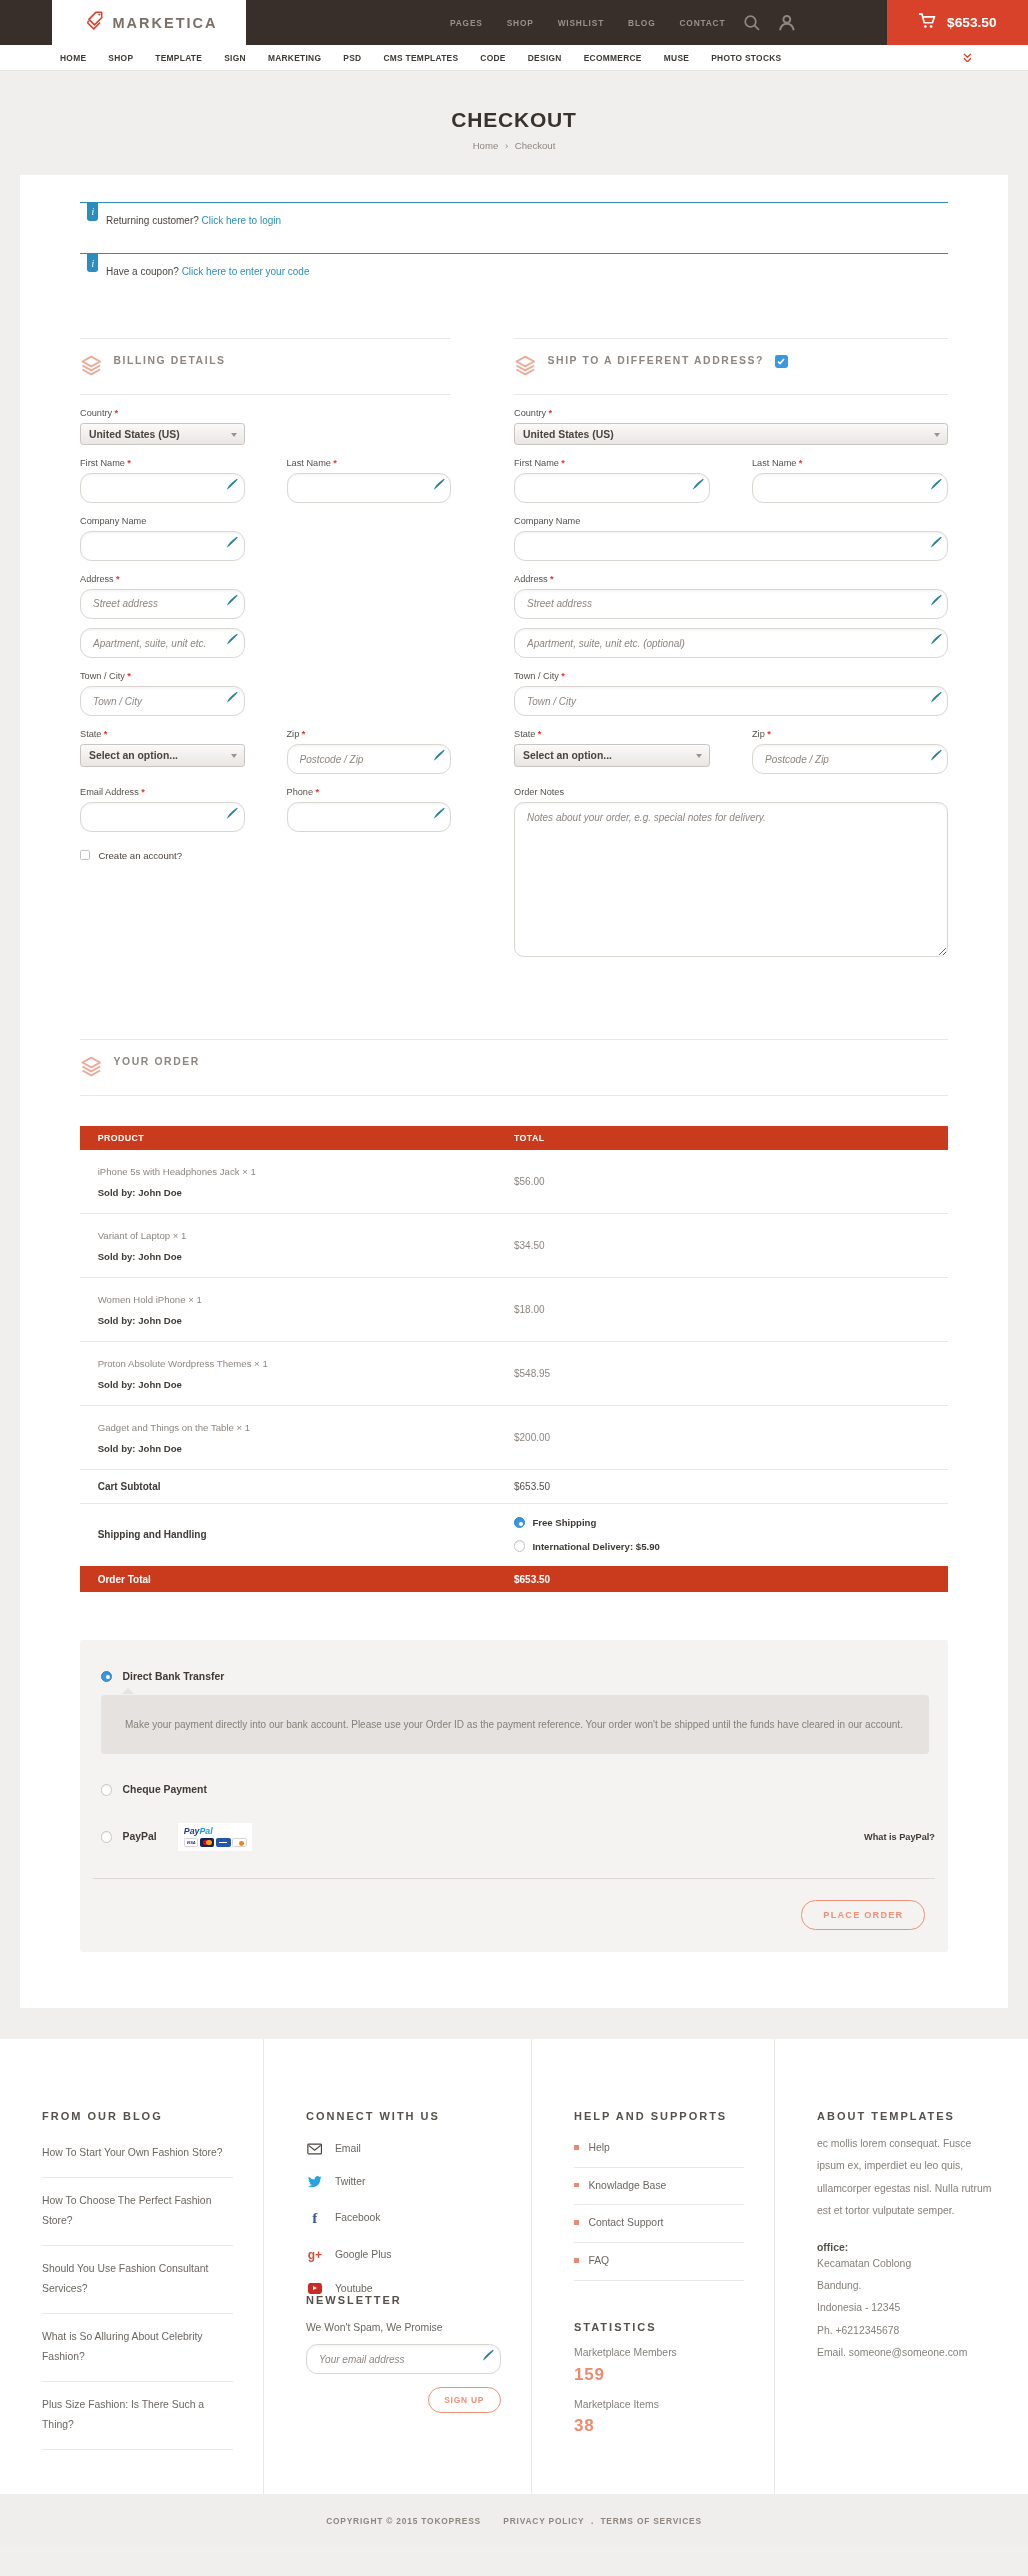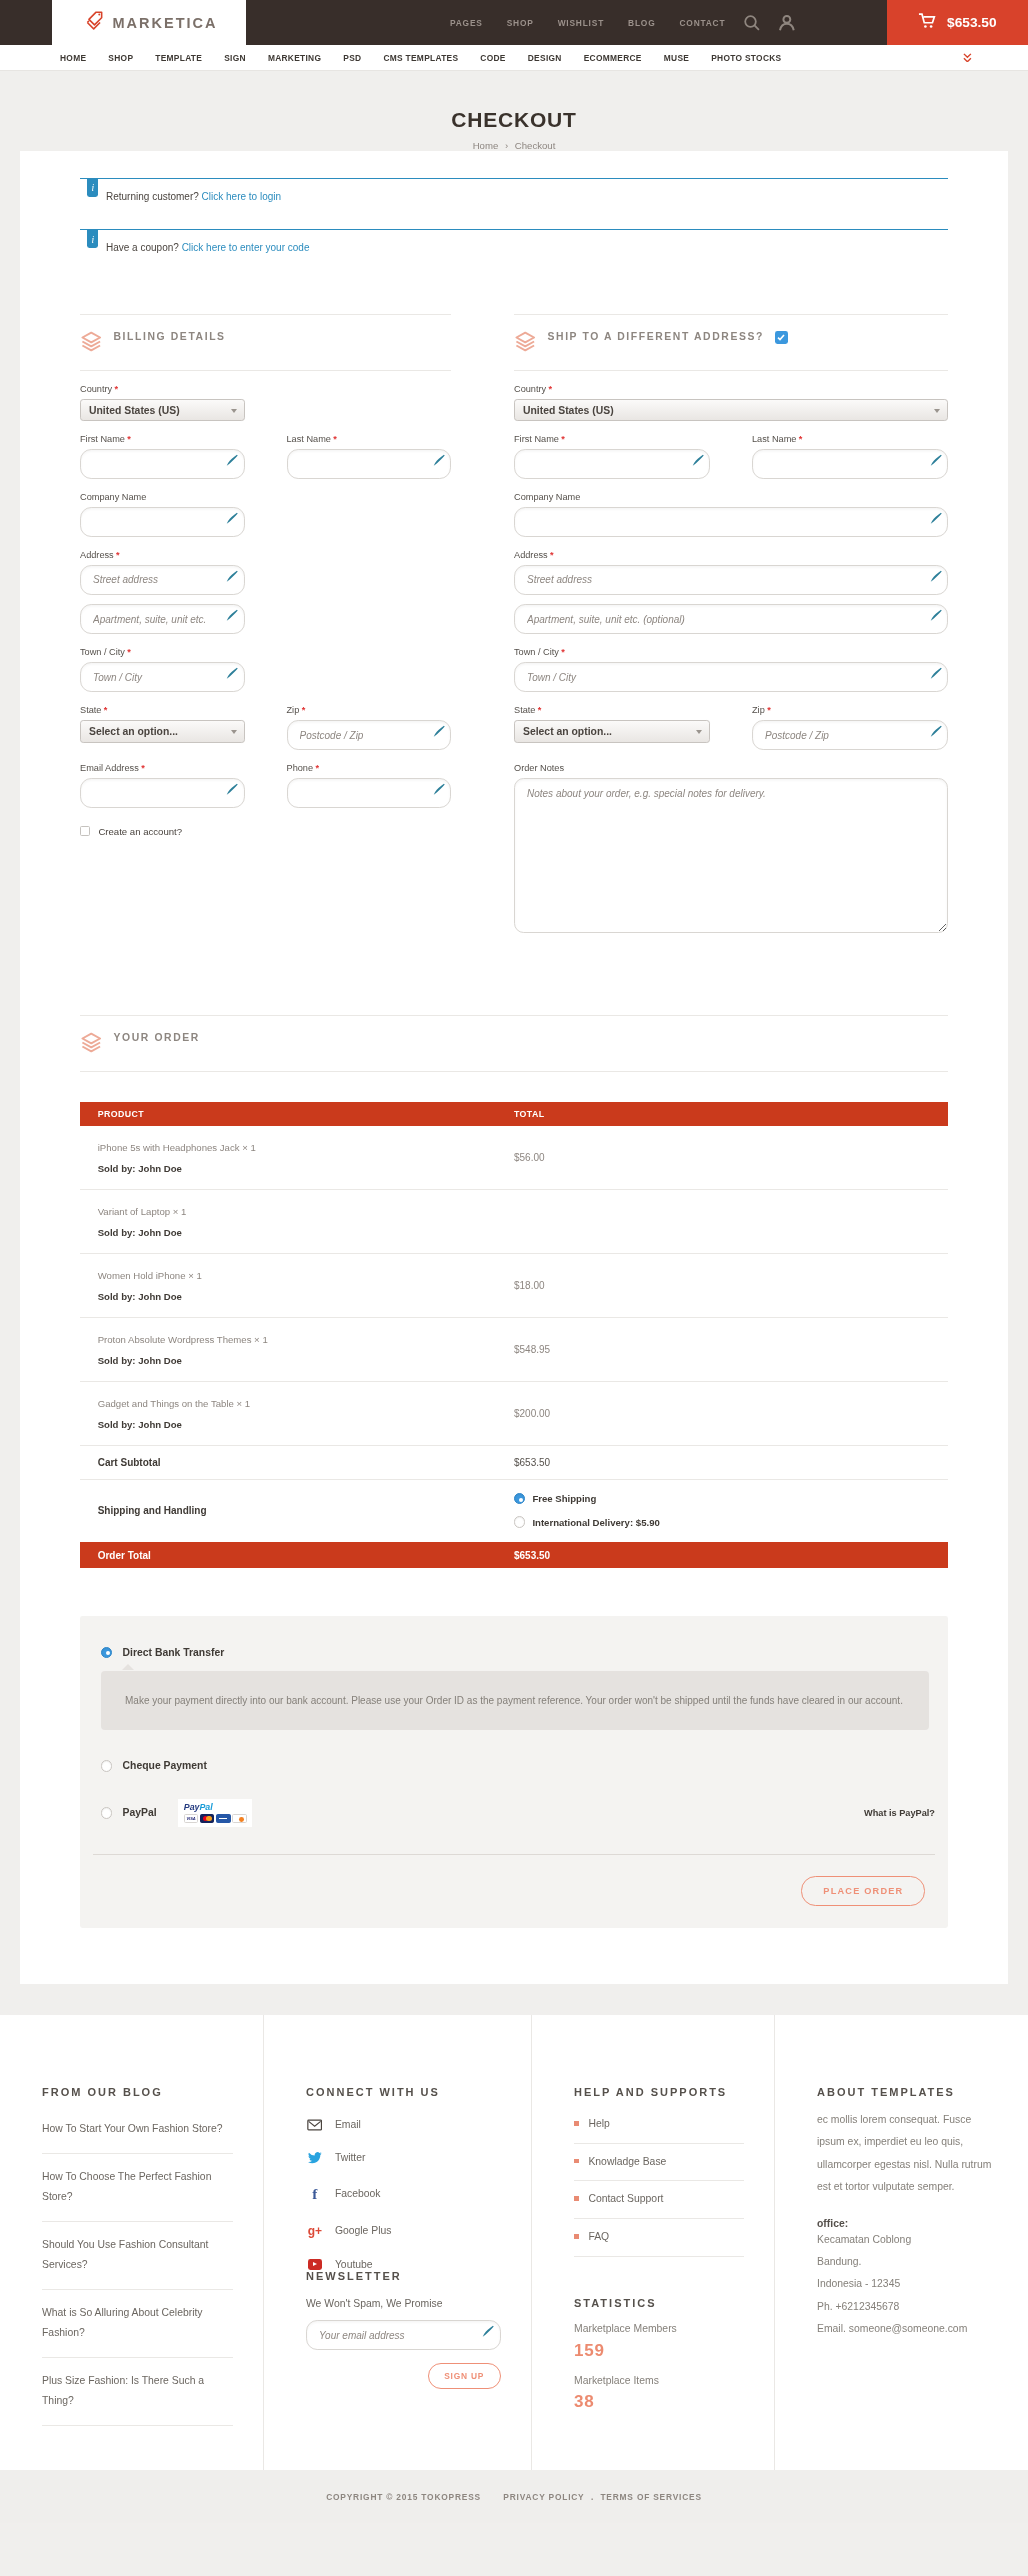--- a/index.html
+++ b/index.html
@@ -25,21 +25,21 @@
 
   
   .menubar { background:#fff; height:26px; display:flex; align-items:center;
     padding:0 56px 0 60px; gap:22px; border-bottom:0.8px solid #e7e5e2; }
   .menubar a { font-size:8.4px; font-weight:bold; color:#3d3833; letter-spacing:0.3px; }
   .menu-expand { margin-left:auto; display:inline-flex; }
 
   
   .hero { text-align:center; padding-top:37px; }
   .hero h1 { margin:0 0 8px; font-size:21px; color:#3a322c; letter-spacing:0.8px; font-weight:bold; }
-  .crumb { font-size:9.6px; color:#8d8680; }
+  .crumb { font-size:9.6px; color:#8d8680; margin-bottom:24px; }
   .crumb .sep { margin:0 4px; }
 
   
   .card { width:988px; margin:0 auto; background:#fff; padding:27px 60px 56px; }
 
   .notice { border-top:1.6px solid #2b8cbe; position:relative; padding:12px 0 16px 26px;
     font-size:10px; color:#4a443f; }
   .notice + .notice { margin-top:11.2px; }
   .itab { position:absolute; left:7.2px; top:0; width:11.2px; height:17.7px; background:#2b8cbe;
     color:#fff; font-style:italic; font-family:"Liberation Serif", serif; font-size:9.6px;
@@ -496,20 +496,21 @@
             <div class="o-name">iPhone 5s with Headphones Jack × 1</div>
           <div class="o-seller">Sold by: John Doe</div>
           </div>
         <div class="o-total">$56.00</div>
       </div>
       <div class="o-row">
         <div class="o-prod">
             <div class="o-name">Variant of Laptop × 1</div>
           <div class="o-seller">Sold by: John Doe</div>
           </div>
+        <div class="o-total">$34.50</div>
       </div>
       <div class="o-row">
         <div class="o-prod">
             <div class="o-name">Women Hold iPhone × 1</div>
           <div class="o-seller">Sold by: John Doe</div>
           </div>
         <div class="o-total">$18.00</div>
       </div>
       <div class="o-row">
         <div class="o-prod">

